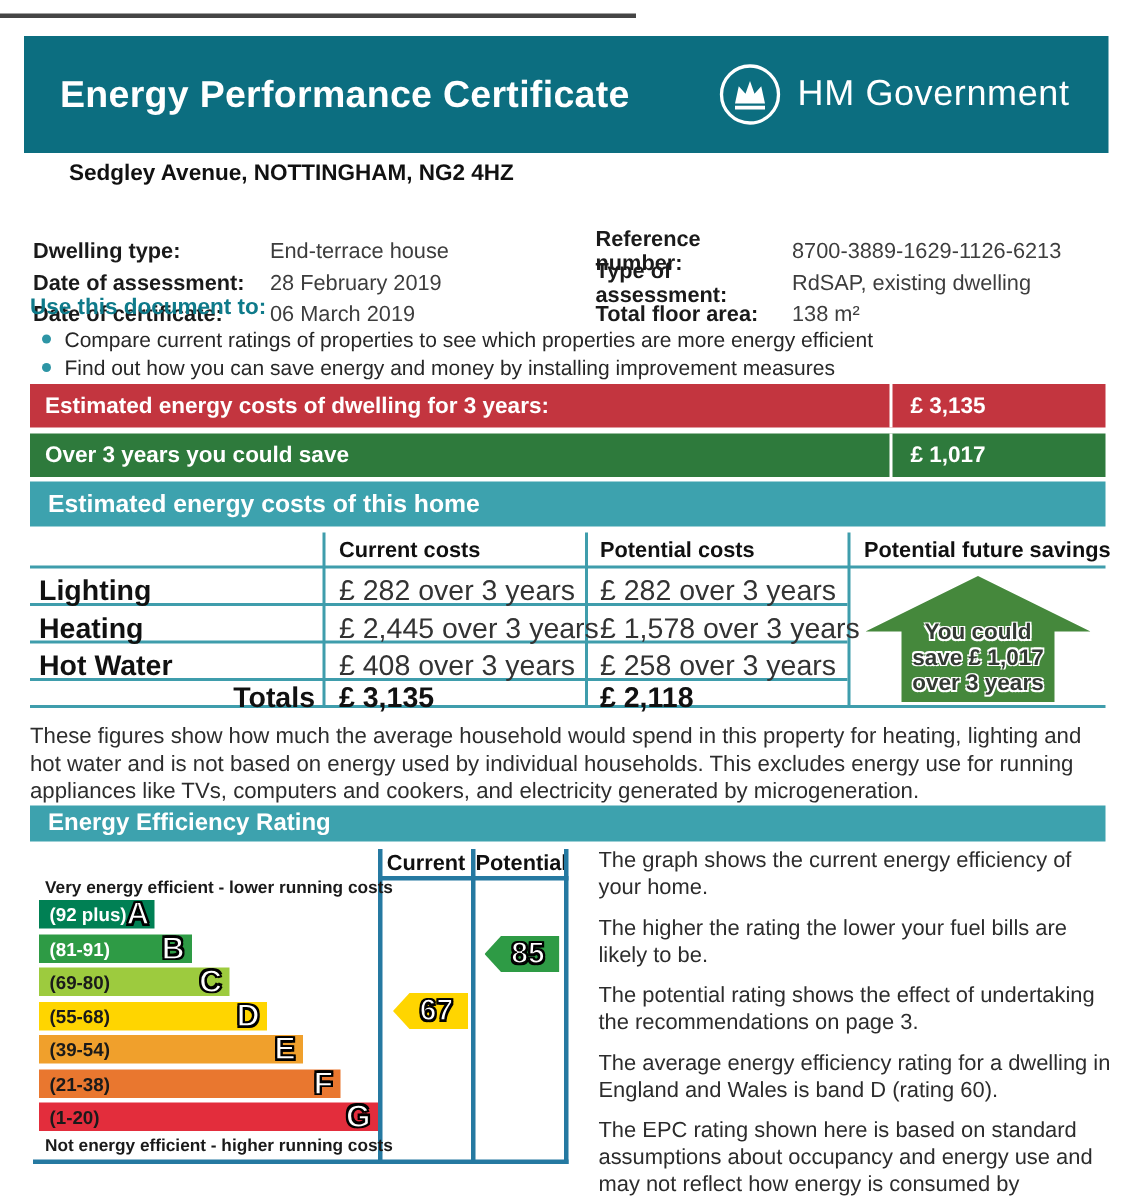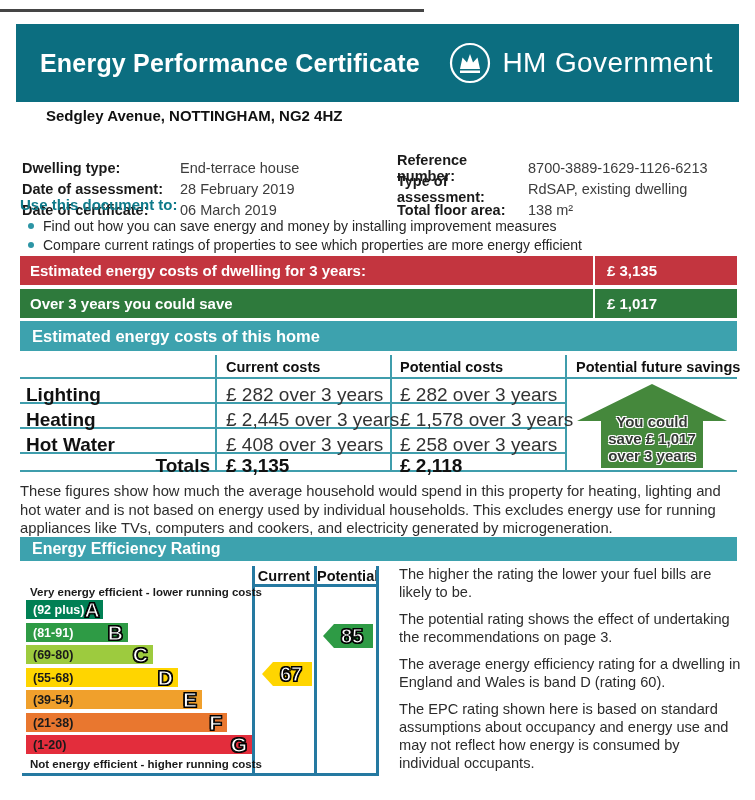--- a/index.html
+++ b/index.html
@@ -6,21 +6,21 @@
   body { background:#fff; font-family:"Liberation Sans", sans-serif; }
   .page { position:relative; width:755px; height:800px; background:#ffffff; overflow:hidden; }
 
   .scanline { position:absolute; left:0; top:9px; width:424px; height:3px; background:#454545; }
 
   
   .banner { position:absolute; left:16px; top:24px; width:723px; height:78px;
             display:flex; align-items:center; justify-content:space-between; padding:0 26px 0 24px;gap:18px; }
   .banner h1 { font-size:25px; font-weight:bold; color:#fff; letter-spacing:0.2px; }
   .gov { display:flex; align-items:center; gap:10px; color:#fff; }
-  .gov .gov-label { font-size:28px; font-weight:300; letter-spacing:0.4px; }
+  .gov .gov-label { font-size:24px; font-weight:300; letter-spacing:0.4px; }
 
   
   .address { position:absolute; left:46px; top:107px; font-size:15px; font-weight:bold; color:#111; }
   .info-col { position:absolute; top:131px;margin-top:26px; }
   .info-col.left { left:22px; }
   .info-col.right { left:397px; }
   .field { display:flex; height:21px; align-items:center; }
   .flabel { font-weight:bold; font-size:14.5px; color:#1a1a1a; }
   .info-col.left .flabel { width:158px; }
   .info-col.right .flabel { width:131px; }
@@ -130,25 +130,25 @@
     <div class="field">
       <span class="flabel">Total floor area:</span>
       <span class="fvalue">138 m²</span>
     </div>
   </div>
 
   <div class="use-heading" style="color: rgb(14, 122, 138);">Use this document to:</div>
   <ul class="bullets">
     <li>
       <span class="dot"></span>
-      <span>Find out how you can save energy and money by installing improvement measures</span>
+      <span>Compare current ratings of properties to see which properties are more energy efficient</span>
     </li>
     <li>
       <span class="dot"></span>
-      <span>Compare current ratings of properties to see which properties are more energy efficient</span>
+      <span>Find out how you can save energy and money by installing improvement measures</span>
     </li>
   </ul>
 
   <div class="sumbar" id="bar-costs" style="background: rgb(195, 53, 63);">
     <span class="sb-label">Estimated energy costs of dwelling for 3 years:</span>
     <span class="sb-value">£ 3,135</span>
   </div>
   <div class="sumbar" id="bar-save" style="background: rgb(46, 122, 60);">
     <span class="sb-label">Over 3 years you could save</span>
     <span class="sb-value">£ 1,017</span>
@@ -241,19 +241,20 @@
   </div>
 
   <div class="pointer" id="arrow-current" style="background: rgb(255, 213, 0);">
     <span class="num">67</span>
   </div>
   <div class="pointer" id="arrow-potential" style="background: rgb(46, 155, 69);">
     <span class="num">85</span>
   </div>
 
   <div class="rating-notes">
+    <p>The graph shows the current energy efficiency of your home.</p>
     <p>The higher the rating the lower your fuel bills are likely to be.</p>
     <p>The potential rating shows the effect of undertaking the recommendations on page 3.</p>
     <p>The average energy efficiency rating for a dwelling in England and Wales is band D (rating 60).</p>
     <p>The EPC rating shown here is based on standard assumptions about occupancy and energy use and may not reflect how energy is consumed by individual occupants.</p>
   </div>
 
 </div>
 
 </body></html>

